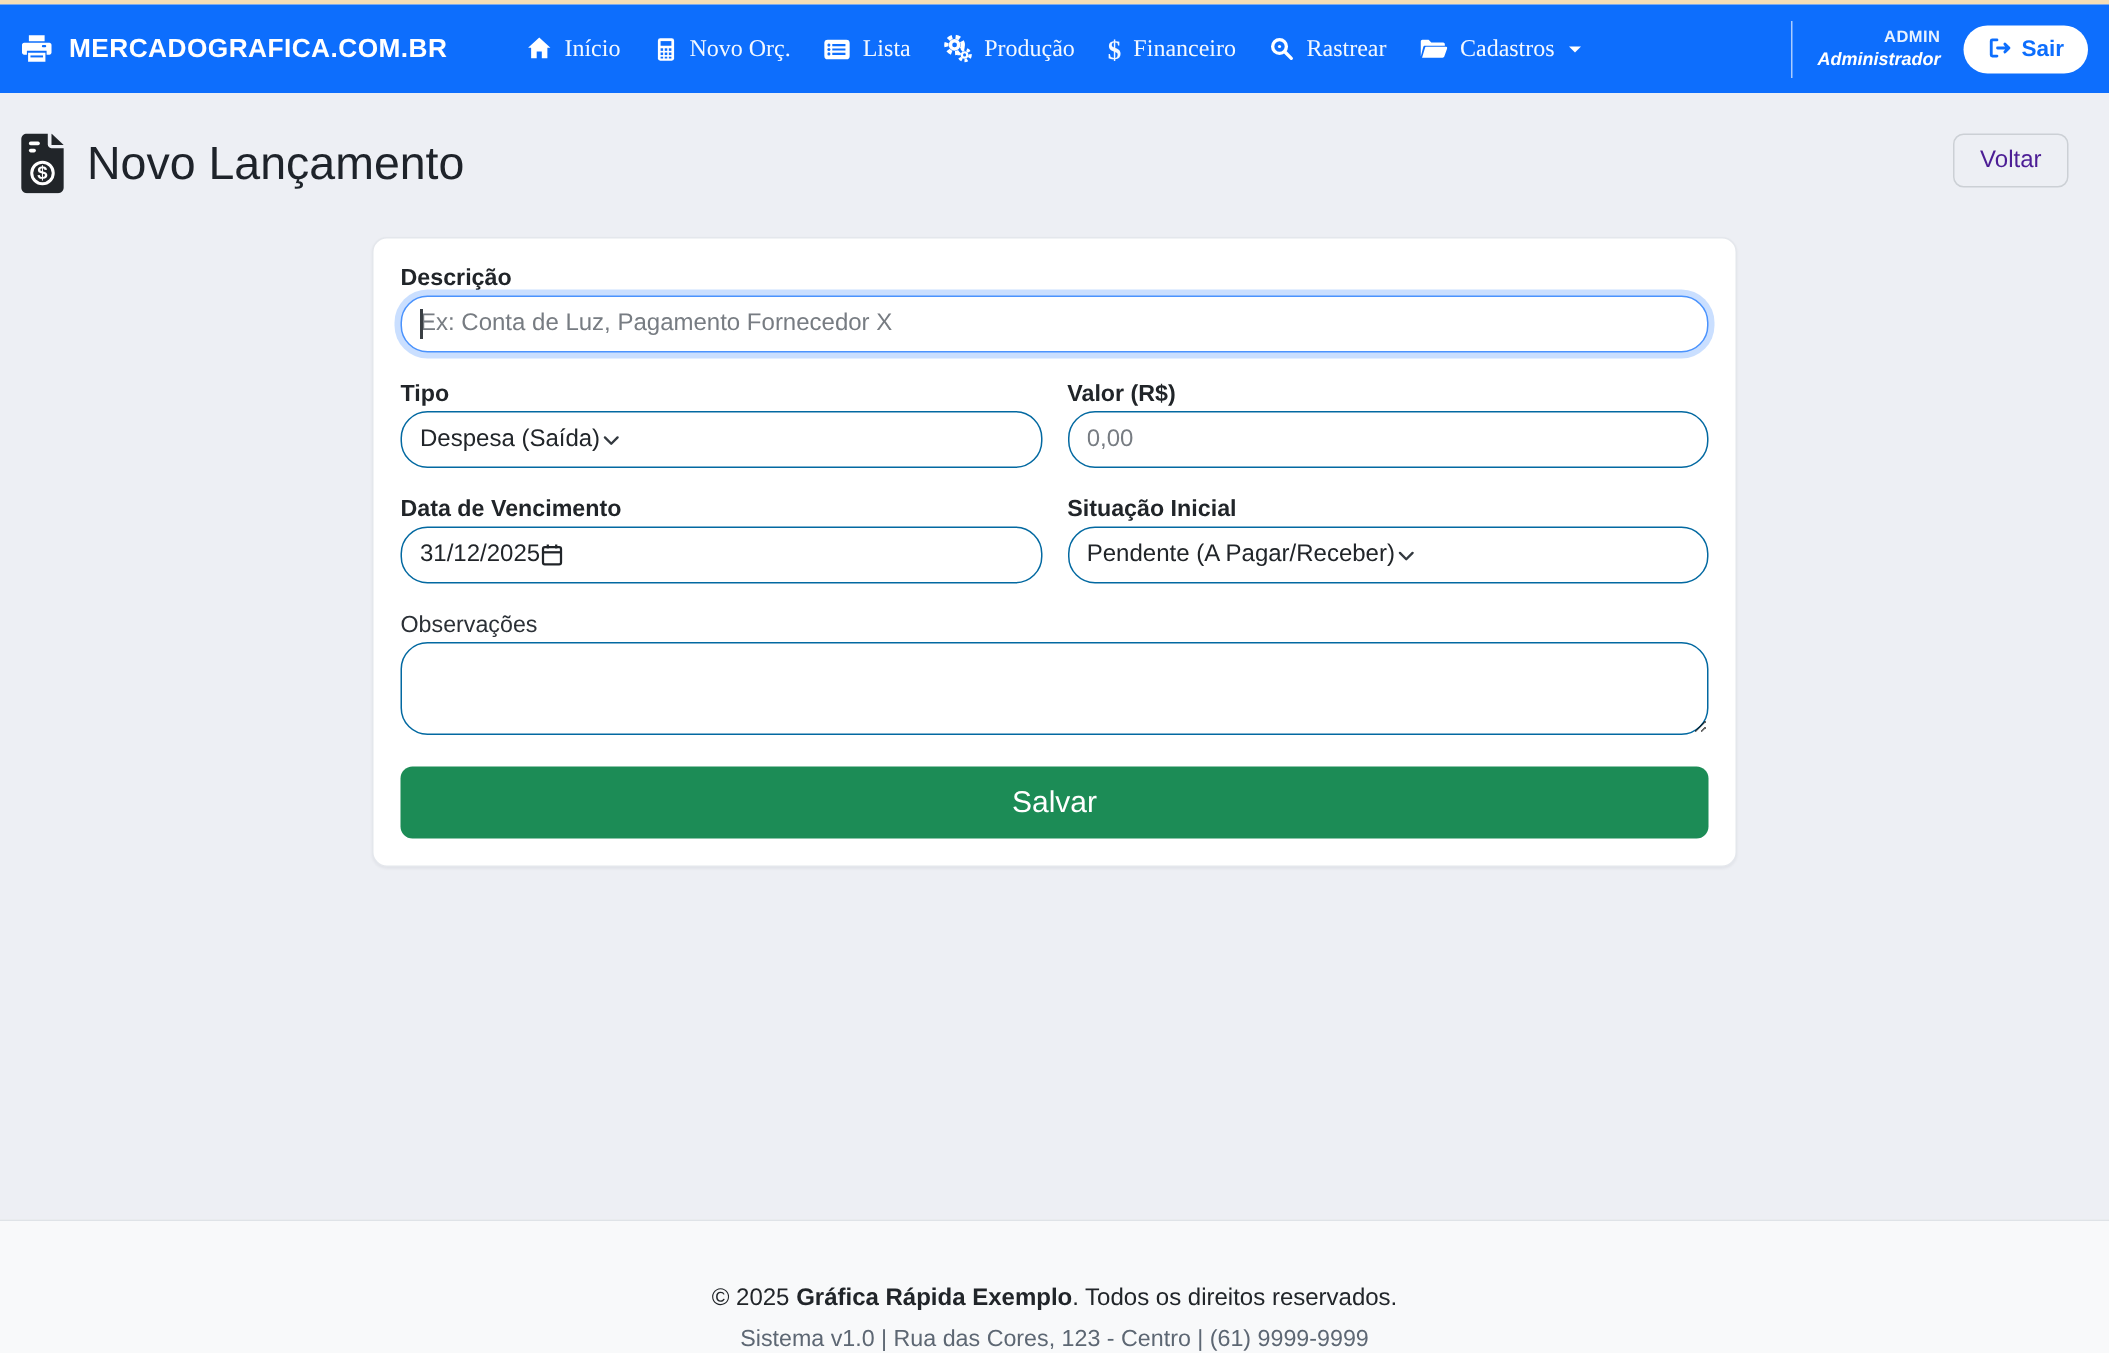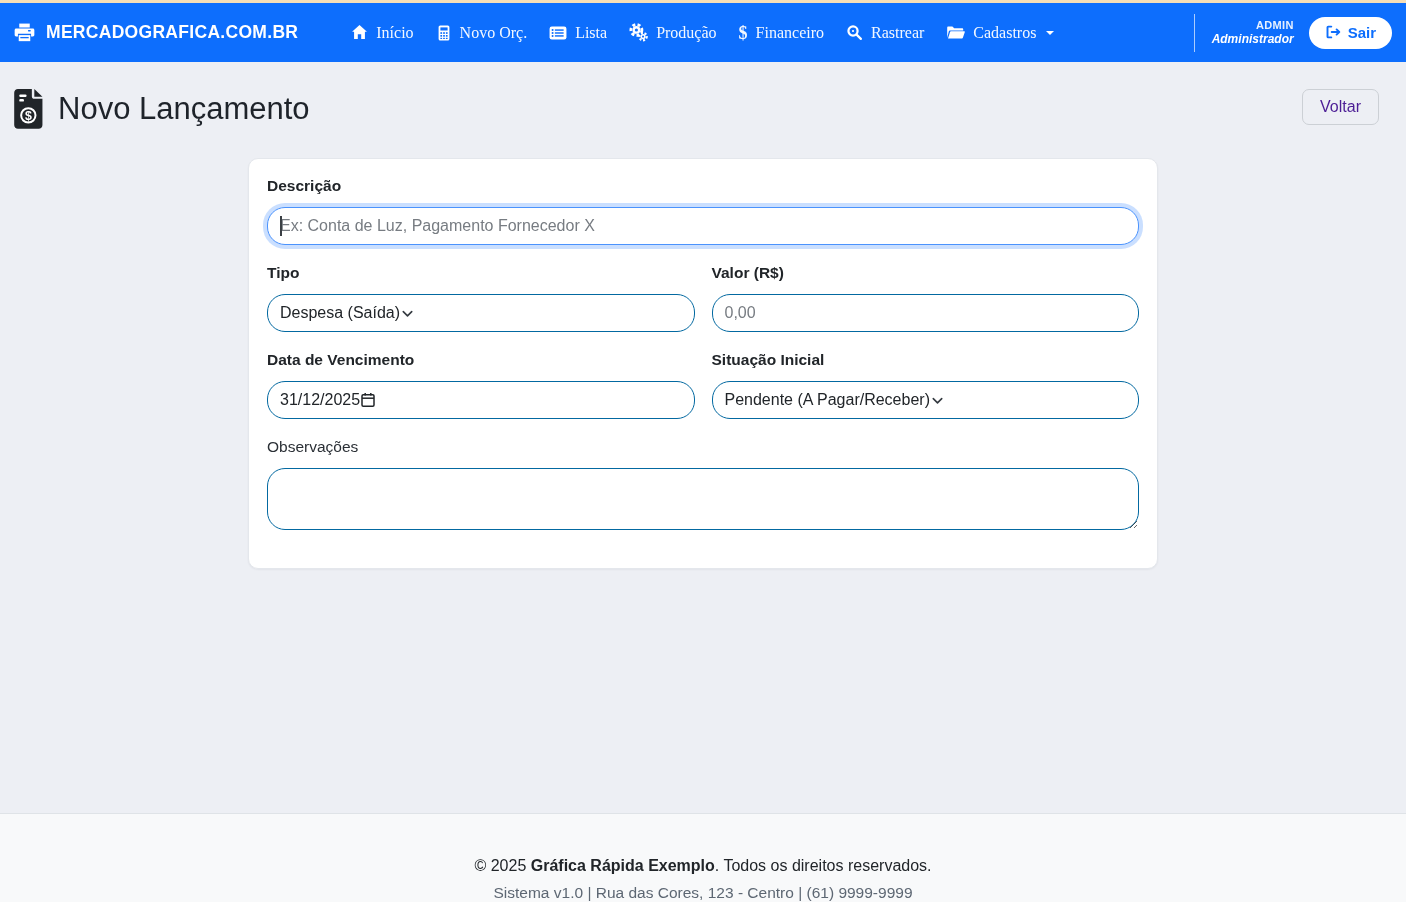--- a/index.html
+++ b/index.html
@@ -69,21 +69,21 @@
 
   
   .main-area { min-height:751px; }
   .card {
     width:910px; margin:29px auto 0;
     background:#fff; border:1px solid #e4e7ec; border-radius:10px;
     padding:18px; box-shadow:0 1px 2px rgba(16,24,40,.05);
   }
   .field-label {
     display:block; font-size:15.5px; font-weight:700; color:#212529;
-    margin-bottom:12px;
+    margin-bottom:2px;
   }
   .field-label.regular { font-weight:400; color:#2b3036; }
   .control {
     width:100%; height:38px;
     border:1px solid #0369a1; border-radius:18px;
     padding:6px 12px; font-size:16px; color:#212529;
     background:#fff; font-family:inherit;
   }
   input.control::placeholder, textarea.control::placeholder { color:#777c82; }
   .control.focused {
@@ -316,20 +316,21 @@
           </span>
         </div>
       </div>
     </div>
 
     <div style="margin-bottom:20px;">
       <label class="field-label regular">Observações</label>
       <textarea class="control" style=""></textarea>
     </div>
 
+    <button class="btn-salvar">Salvar</button>
   </div>
 
 </div>
 
 <footer class="footer">
   <p class="footer-line1"><span>© 2025 </span><b>Gráfica Rápida Exemplo</b><span>. Todos os direitos reservados.</span></p>
   <p class="footer-line2">Sistema v1.0 | Rua das Cores, 123 - Centro | (61) 9999-9999</p>
 </footer>
 
 </body></html>

